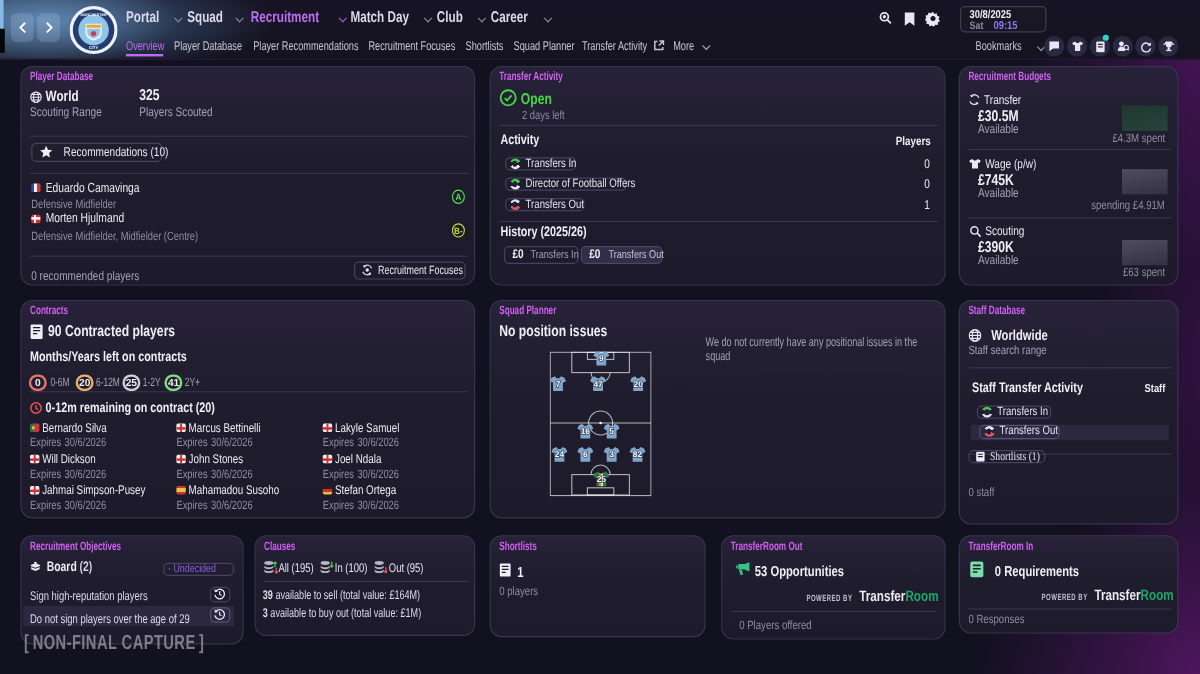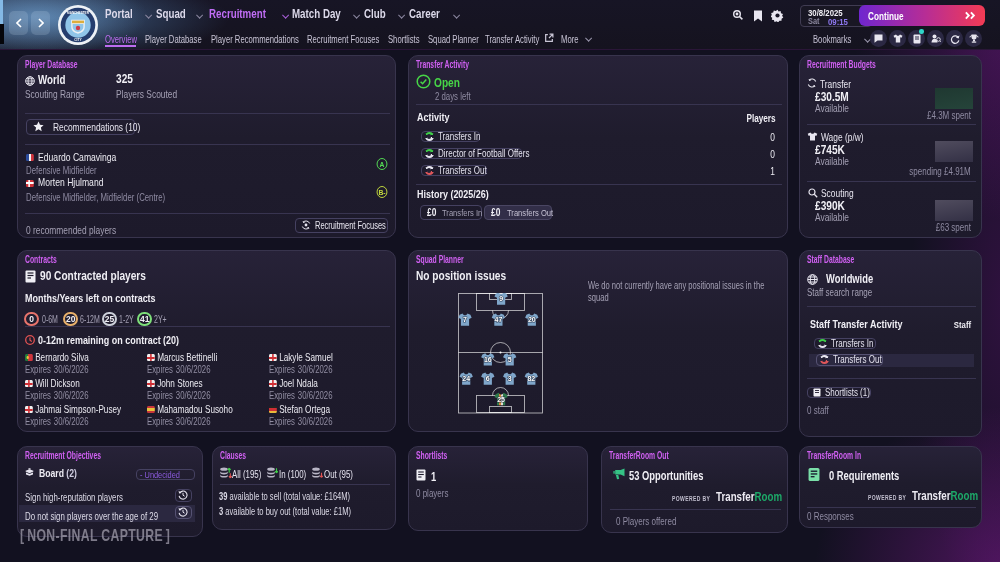--- a/index.html
+++ b/index.html
@@ -135,26 +135,20 @@
     </svg>
   <svg class="abs" style="left:771px; top:9px;" width="13" height="13" viewBox="0 0 13 13">
       <path d="M6.5 0.8 l1.1 1.8 l2 -0.5 l0.4 2.1 l2 0.7 l-0.9 1.9 l1.2 1.7 l-1.7 1.2 l-0.1 2.1 l-2.1 -0.1 l-1.2 1.7 l-1.7 -1.2 l-1.9 0.9 l-0.7 -2 l-2.1 -0.4 l0.5 -2 l-1.8 -1.1 l1.3 -1.6 l-0.6 -2 l2 -0.6 l0.6 -2 l2 0.6 z" fill="#e8e6f0"></path>
       <circle cx="6.5" cy="6.5" r="2.1" fill="#171525"></circle>
     </svg>
 
   <div class="datebox">
     <div class="t b" style="left:6.5px; top:1.5px; font-size:9.5px; transform:scaleX(0.82); transform-origin:0 0; letter-spacing:0;">30/8/2025</div>
     <div class="t" style="left:7px; top:10.5px; font-size:9px; color:#8d89a0; font-weight:bold; transform:scaleX(0.82);">Sat</div>
     <div class="t" style="left:26.5px; top:10px; font-size:9.5px; color:#8f79f2; font-weight:bold; transform:scaleX(0.82);">09:15</div>
-  </div>
-  <div class="continue">
-    <div class="t" style="left:9px; top:6px; font-size:10px; font-weight:bold; color:#fff; transform:scaleX(0.82);">Continue</div>
-    <svg class="abs" style="right:9px; top:6.5px;" width="11" height="9" viewBox="0 0 13 9">
-        <path d="M1 0.8 L4.5 4.5 L1 8.2 M7 0.8 L10.5 4.5 L7 8.2" fill="none" stroke="#fff" stroke-width="2.2"></path>
-      </svg>
   </div>
 
   <div class="subnav" style="left:105px; color:#bd6cf0;">Overview</div>
   <div class="abs" style="left:105px; top:45px; width:31px; height:2px; background:#bd6cf0;"></div>
   <div class="subnav" style="left:145px;">Player Database</div>
   <div class="subnav" style="left:211px;">Player Recommendations</div>
   <div class="subnav" style="left:307px;">Recruitment Focuses</div>
   <div class="subnav" style="left:388px;">Shortlists</div>
   <div class="subnav" style="left:428px;">Squad Planner</div>
   <div class="subnav" style="left:485px;">Transfer Activity</div>
@@ -439,21 +433,21 @@
   <div class="pill" style="left:14px; top:87px; width:62px; height:11.5px;">
       <span class="cyc" style="margin-left:3px;"></span>
       <div class="t" style="position:static; font-size:10px; color:#e4e2ee;">Transfers In</div>
     </div>
   <div class="rowhl" style="left:9px; top:103px; width:165px; height:13px;"></div>
   <div class="pill" style="left:15.5px; top:103.5px; width:67px; height:11.5px; border-color:#565273;">
       <span class="cyc r" style="margin-left:3px;"></span>
       <div class="t" style="position:static; font-size:10px; color:#e4e2ee;">Transfers Out</div>
     </div>
   <div class="divider" style="left:7px; top:127.5px; width:169px;"></div>
-  <div class="pill" style="left:6.5px; top:136px; width:64px; height:11.5px;">
+  <div class="pill" style="left:6.5px; top:124px; width:64px; height:11.5px;font-family:Liberation Serif, serif;">
     <svg style="margin-left:5px;" width="8" height="9" viewBox="0 0 8 9">
         <rect x="0.5" y="0.5" width="7" height="8" rx="0.8" fill="#f0eff5"></rect>
         <line x1="2" y1="2.5" x2="6" y2="2.5" stroke="#1e1b2c" stroke-width="0.9"></line>
         <line x1="2" y1="4.5" x2="6" y2="4.5" stroke="#1e1b2c" stroke-width="0.9"></line>
       </svg>
     <div class="t" style="position:static; margin-left:4px; font-size:10px; color:#e4e2ee;">Shortlists (1)</div>
   </div>
   <div class="t sgrey" style="left:6.5px; top:154.5px; font-size:10px;">0 staff</div>
 </div>
 

